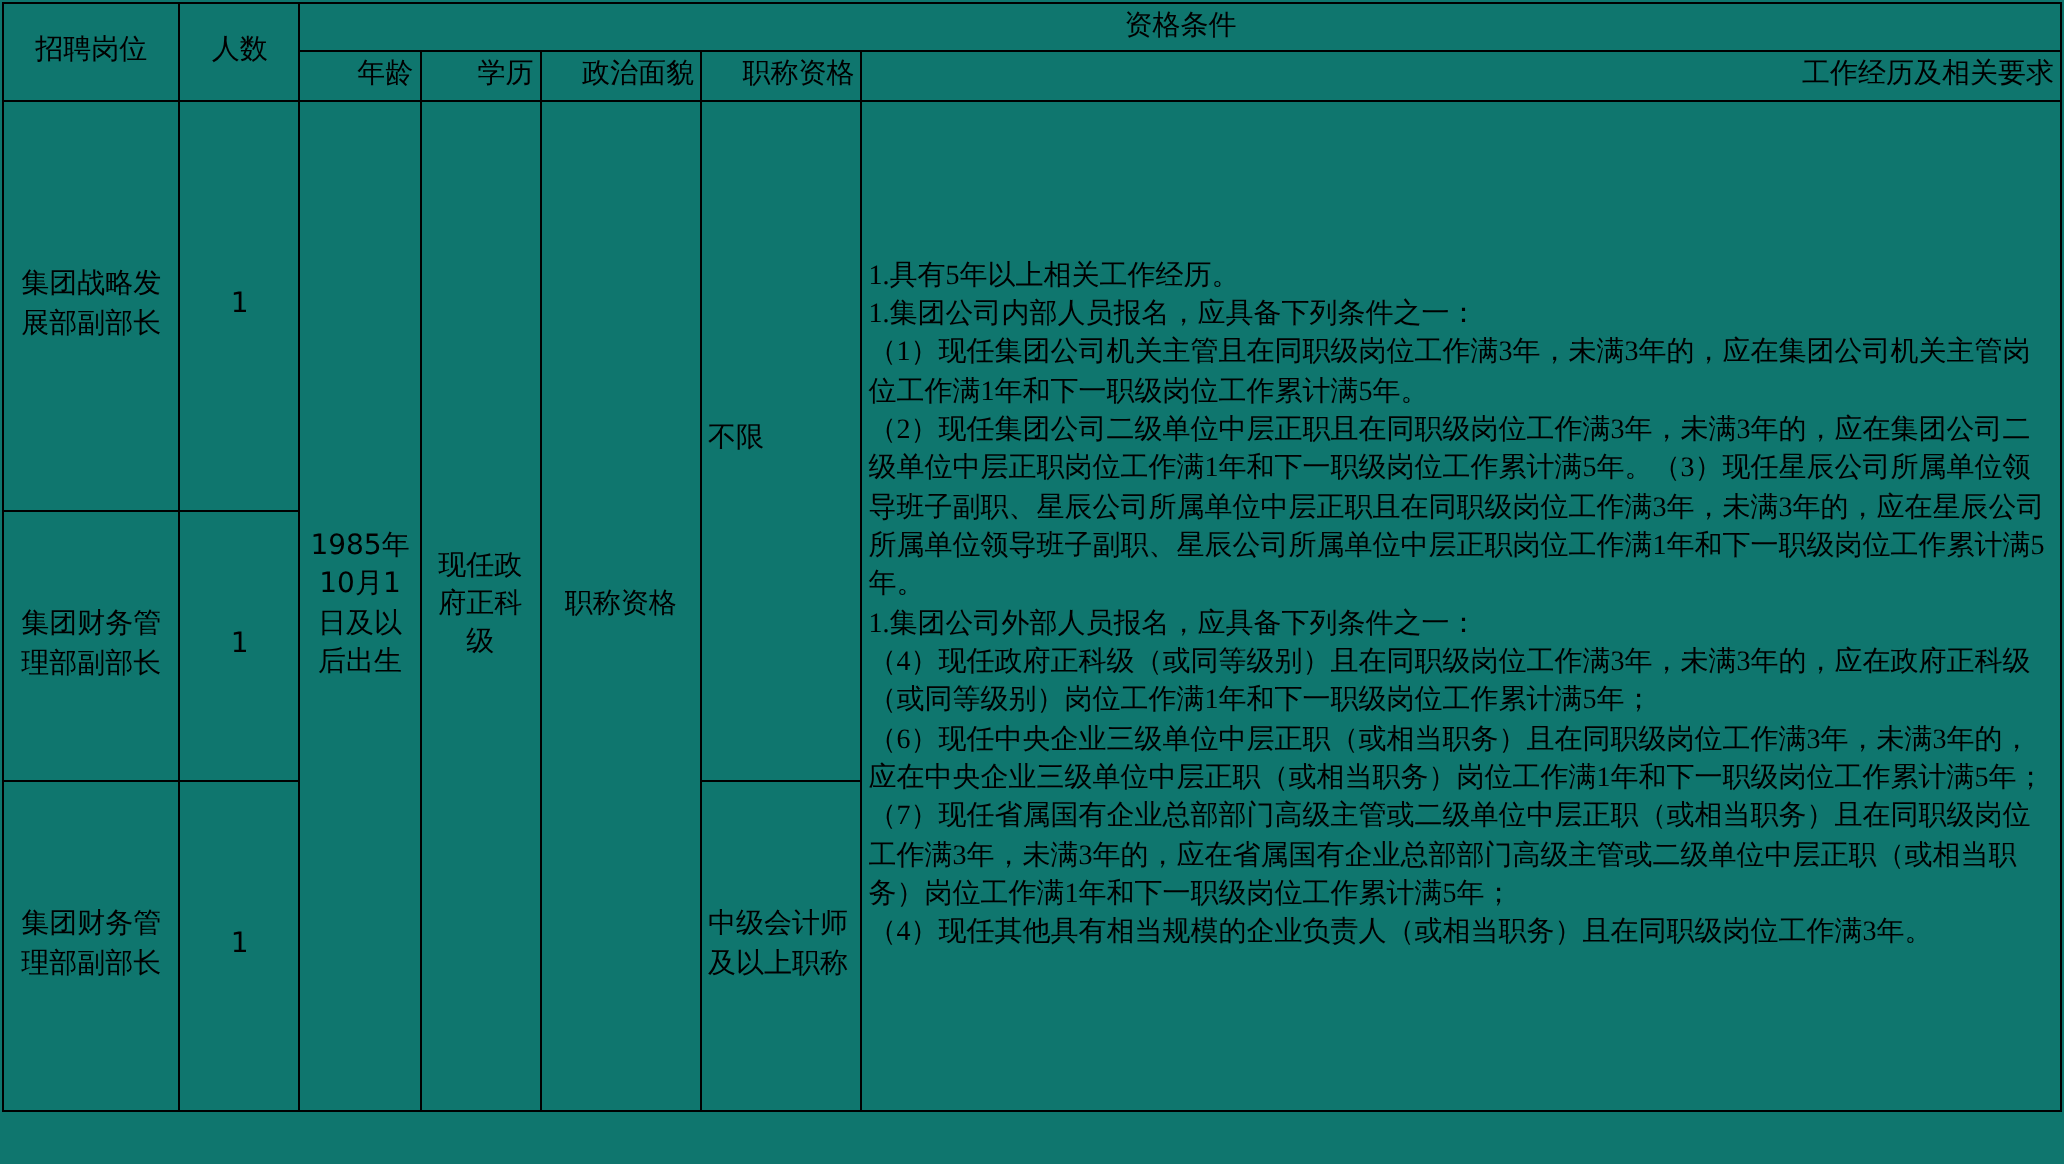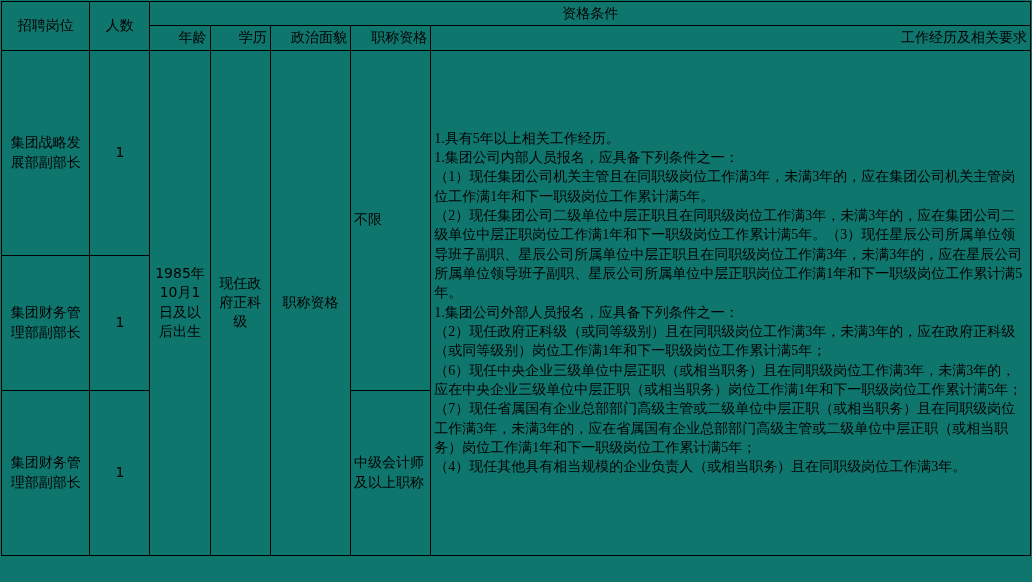--- a/index.html
+++ b/index.html
@@ -119,21 +119,21 @@
         <td class="vert-cell" rowspan="3">1985年10月1日及以后出生</td>
         <td class="vert-cell" rowspan="3">现任政府正科级</td>
         <td class="vert-cell" rowspan="3">职称资格</td>
         <td class="title-cell" rowspan="2">不限</td>
         <td class="req-cell" rowspan="3">
           <p>1.具有5年以上相关工作经历。</p>
           <p>1.集团公司内部人员报名，应具备下列条件之一：</p>
           <p>（1）现任集团公司机关主管且在同职级岗位工作满3年，未满3年的，应在集团公司机关主管岗位工作满1年和下一职级岗位工作累计满5年。</p>
           <p>（2）现任集团公司二级单位中层正职且在同职级岗位工作满3年，未满3年的，应在集团公司二级单位中层正职岗位工作满1年和下一职级岗位工作累计满5年。（3）现任星辰公司所属单位领导班子副职、星辰公司所属单位中层正职且在同职级岗位工作满3年，未满3年的，应在星辰公司所属单位领导班子副职、星辰公司所属单位中层正职岗位工作满1年和下一职级岗位工作累计满5年。</p>
           <p>1.集团公司外部人员报名，应具备下列条件之一：</p>
-          <p>（2）现任政府正科级（或同等级别）且在同职级岗位工作满3年，未满3年的，应在政府正科级（或同等级别）岗位工作满1年和下一职级岗位工作累计满5年；</p>
+          <p>（4）现任政府正科级（或同等级别）且在同职级岗位工作满3年，未满3年的，应在政府正科级（或同等级别）岗位工作满1年和下一职级岗位工作累计满5年；</p>
           <p>（6）现任中央企业三级单位中层正职（或相当职务）且在同职级岗位工作满3年，未满3年的，应在中央企业三级单位中层正职（或相当职务）岗位工作满1年和下一职级岗位工作累计满5年；</p>
           <p>（7）现任省属国有企业总部部门高级主管或二级单位中层正职（或相当职务）且在同职级岗位工作满3年，未满3年的，应在省属国有企业总部部门高级主管或二级单位中层正职（或相当职务）岗位工作满1年和下一职级岗位工作累计满5年；</p>
           <p>（4）现任其他具有相当规模的企业负责人（或相当职务）且在同职级岗位工作满3年。</p>
         </td>
       </tr>
 
       <tr style="height:135px;">
         <td class="post-cell">集团财务管理部副部长</td>
         <td class="num-cell">1</td>
       </tr>

